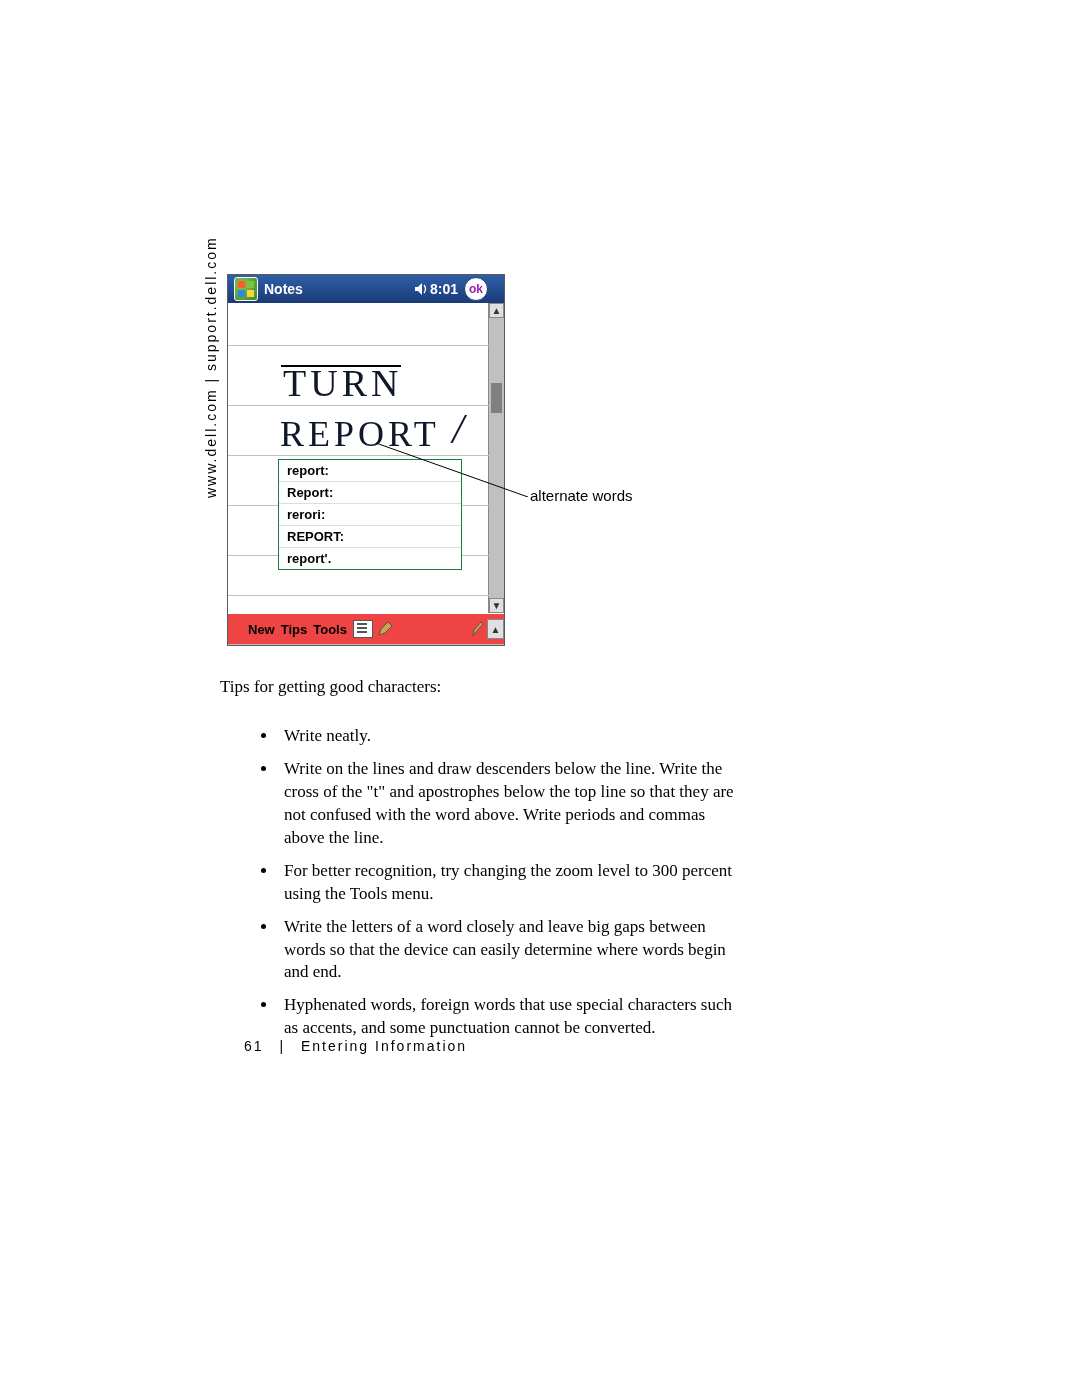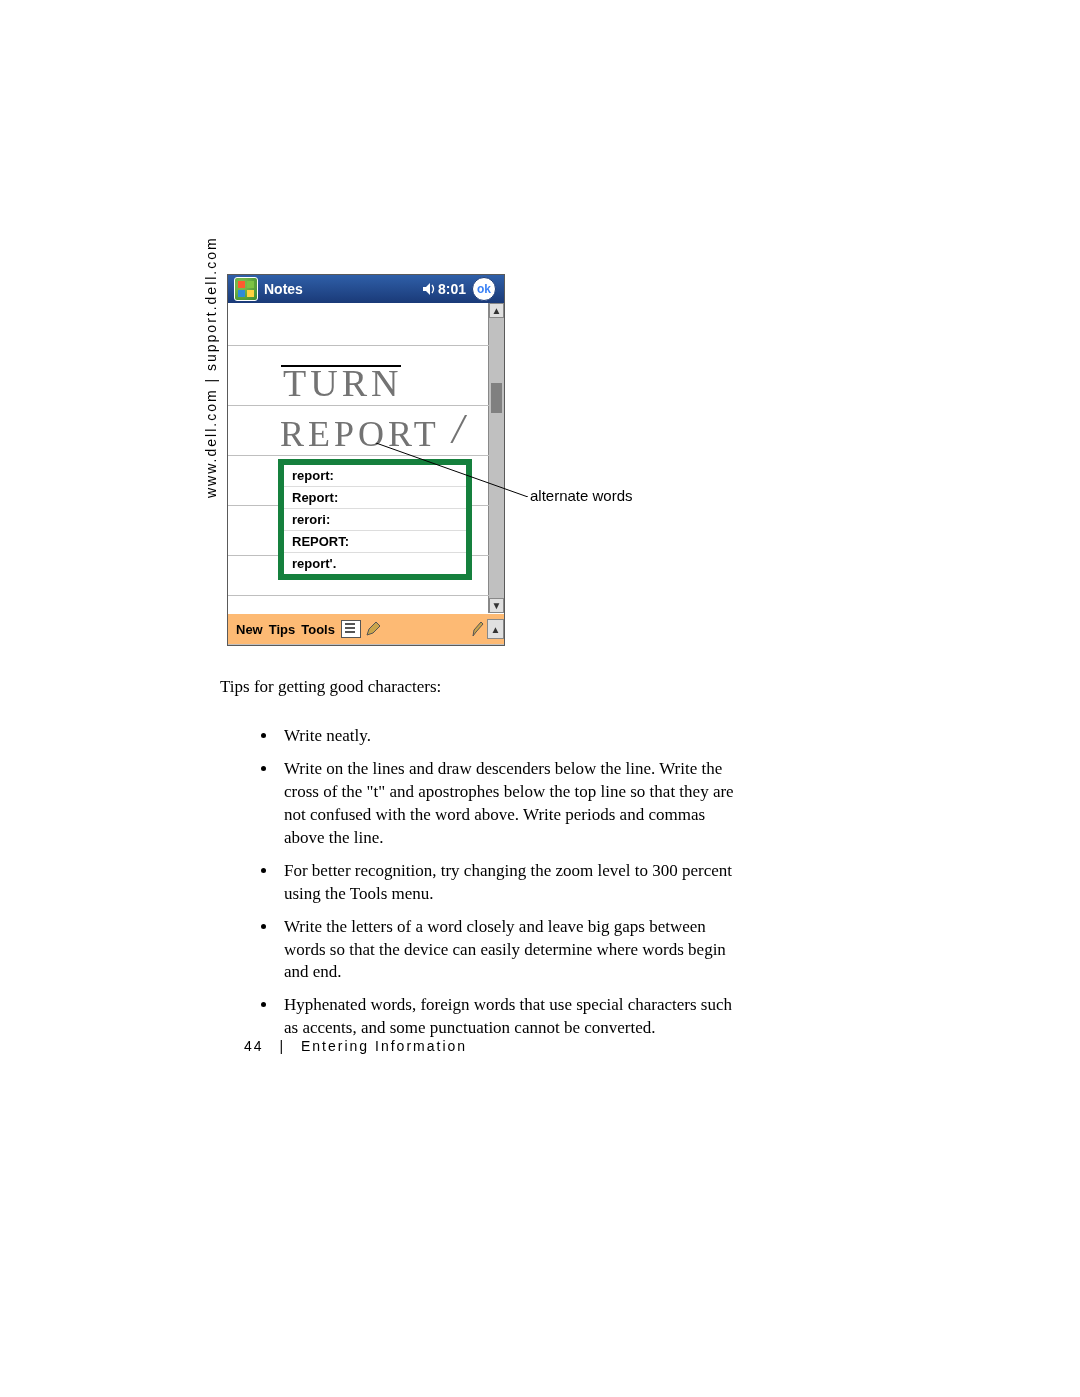--- a/index.html
+++ b/index.html
@@ -5,36 +5,36 @@
   html,body{margin:0;padding:0;width:1080px;height:1397px;background:#fff;font-family:"Times New Roman",Times,serif;color:#000;}
   .page{position:relative;width:1080px;height:1397px;}
   .side-url{position:absolute;left:203px;top:498px;transform:rotate(-90deg);transform-origin:left top;font-family:Verdana,Helvetica,Arial,sans-serif;font-size:14px;letter-spacing:2px;white-space:nowrap;}
   .device{position:absolute;left:227px;top:274px;width:276px;height:370px;border:1px solid #5a5a5a;background:#c0c0c0;}
   .titlebar{height:28px;background:linear-gradient(#2f5fa8,#1a3a78);display:flex;align-items:center;color:#fff;font-family:Verdana,Arial,sans-serif;font-size:14px;font-weight:bold;}
   .startbtn{width:22px;height:22px;margin:0 6px;border-radius:3px;background:radial-gradient(circle at 30% 30%,#8ac453,#3a8a2b);border:1px solid #fff;position:relative;}
   .startbtn svg{position:absolute;left:2px;top:2px;}
   .tb-title{flex:1;}
   .tb-vol{width:14px;height:14px;margin-right:2px;}
   .tb-time{margin-right:6px;}
-  .tb-ok{width:22px;height:22px;margin-right:8px;border-radius:50%;background:#fff;color:#3b82f6;display:flex;align-items:center;justify-content:center;font-size:12px;font-weight:bold;border:1px solid #1a3a78;}
+  .tb-ok{width:22px;height:22px;margin-right:16px;border-radius:50%;background:#fff;color:#a21caf;display:flex;align-items:center;justify-content:center;font-size:12px;font-weight:bold;border:1px solid #1a3a78;}
   .notearea{position:relative;height:310px;background:#fff;margin-right:15px;}
   .scroll{position:absolute;right:-15px;top:0;width:15px;height:100%;background:#c0c0c0;border-left:1px solid #888;}
   .scroll .arrow{width:15px;height:15px;background:#e0e0e0;display:flex;align-items:center;justify-content:center;font-size:10px;color:#333;border:1px solid #888;box-sizing:border-box;}
   .scroll .arrow.dn{position:absolute;bottom:0;}
   .scroll .thumb{position:absolute;top:80px;width:11px;left:2px;height:30px;background:#808080;}
   .ruled{position:absolute;left:0;right:0;border-bottom:1px solid #bfbfbf;}
-  .handwriting{position:absolute;font-family:"Comic Sans MS",cursive;letter-spacing:4px;color:#737373;pointer-events:none;}
+  .handwriting{position:absolute;font-family:"Comic Sans MS",cursive;letter-spacing:4px;color:#0f172a;pointer-events:none;}
   .hw1{left:55px;top:58px;font-size:38px;}
   .hw1 .bar{position:absolute;left:-2px;top:4px;width:120px;height:2px;background:#000;}
   .hw2{left:52px;top:110px;font-size:36px;}
   .hw2 .exclaim{position:absolute;right:-28px;top:-8px;font-size:42px;font-family:serif;font-style:italic;}
-  .popup{position:absolute;left:50px;top:156px;width:182px;border:6px solid #15803d;background:#fff;font-family:Verdana,Arial,sans-serif;font-size:13px;font-weight:bold;}
+  .popup{position:absolute;left:50px;top:156px;width:182px;border:1px solid #15803d;background:#fff;font-family:Verdana,Arial,sans-serif;font-size:13px;font-weight:bold;}
   .popup div{padding:3px 8px;border-bottom:1px solid #ddd;}
   .popup div:last-child{border-bottom:none;}
-  .bottombar{height:30px;background:#fdba74;border-top:1px solid #fff;display:flex;align-items:center;font-family:Verdana,Arial,sans-serif;font-size:13px;font-weight:bold;padding-left:8px;}
+  .bottombar{height:30px;background:#ef4444;border-top:1px solid #fff;display:flex;align-items:center;font-family:Verdana,Arial,sans-serif;font-size:13px;font-weight:bold;padding-left:20px;}
   .bottombar .menu{margin-right:6px;}
   .bottombar .boxicon{width:18px;height:16px;border:1px solid #555;background:#fff;display:inline-block;margin-right:4px;position:relative;}
   .bottombar .boxicon::after{content:"";position:absolute;left:3px;top:6px;width:10px;height:2px;background:#555;box-shadow:0 -4px 0 #555,0 4px 0 #555;}
   .bottombar .penicon{width:16px;height:16px;display:inline-block;margin-right:4px;}
   .bottombar .spacer{flex:1;}
   .bottombar .pen2{width:14px;height:18px;margin-right:2px;}
   .bottombar .upbox{width:15px;height:18px;border:1px solid #888;background:#e0e0e0;display:flex;align-items:center;justify-content:center;font-size:10px;color:#333;}
   .callout{position:absolute;left:530px;top:485px;font-family:Verdana,Arial,sans-serif;font-size:15px;line-height:1.4;text-align:center;}
   .callout-line{position:absolute;left:376px;top:443px;width:152px;height:54px;pointer-events:none;}
   .body-text{position:absolute;left:220px;width:480px;font-size:17px;line-height:1.35;}
@@ -119,18 +119,18 @@
   <div class="body-text tips-intro">Tips for getting good characters:</div>
   <ul class="tips">
     <li>Write neatly.</li>
     <li>Write on the lines and draw descenders below the line. Write the cross of the "t" and apostrophes below the top line so that they are not confused with the word above. Write periods and commas above the line.</li>
     <li>For better recognition, try changing the zoom level to 300 percent using the Tools menu.</li>
     <li>Write the letters of a word closely and leave big gaps between words so that the device can easily determine where words begin and end.</li>
     <li>Hyphenated words, foreign words that use special characters such as accents, and some punctuation cannot be converted.</li>
   </ul>
 
   <div class="footer">
-    <span>44</span>
+    <span>61</span>
     <span class="sep">|</span>
     <span>Entering Information</span>
   </div>
 
 </div>
 
 </body></html>

